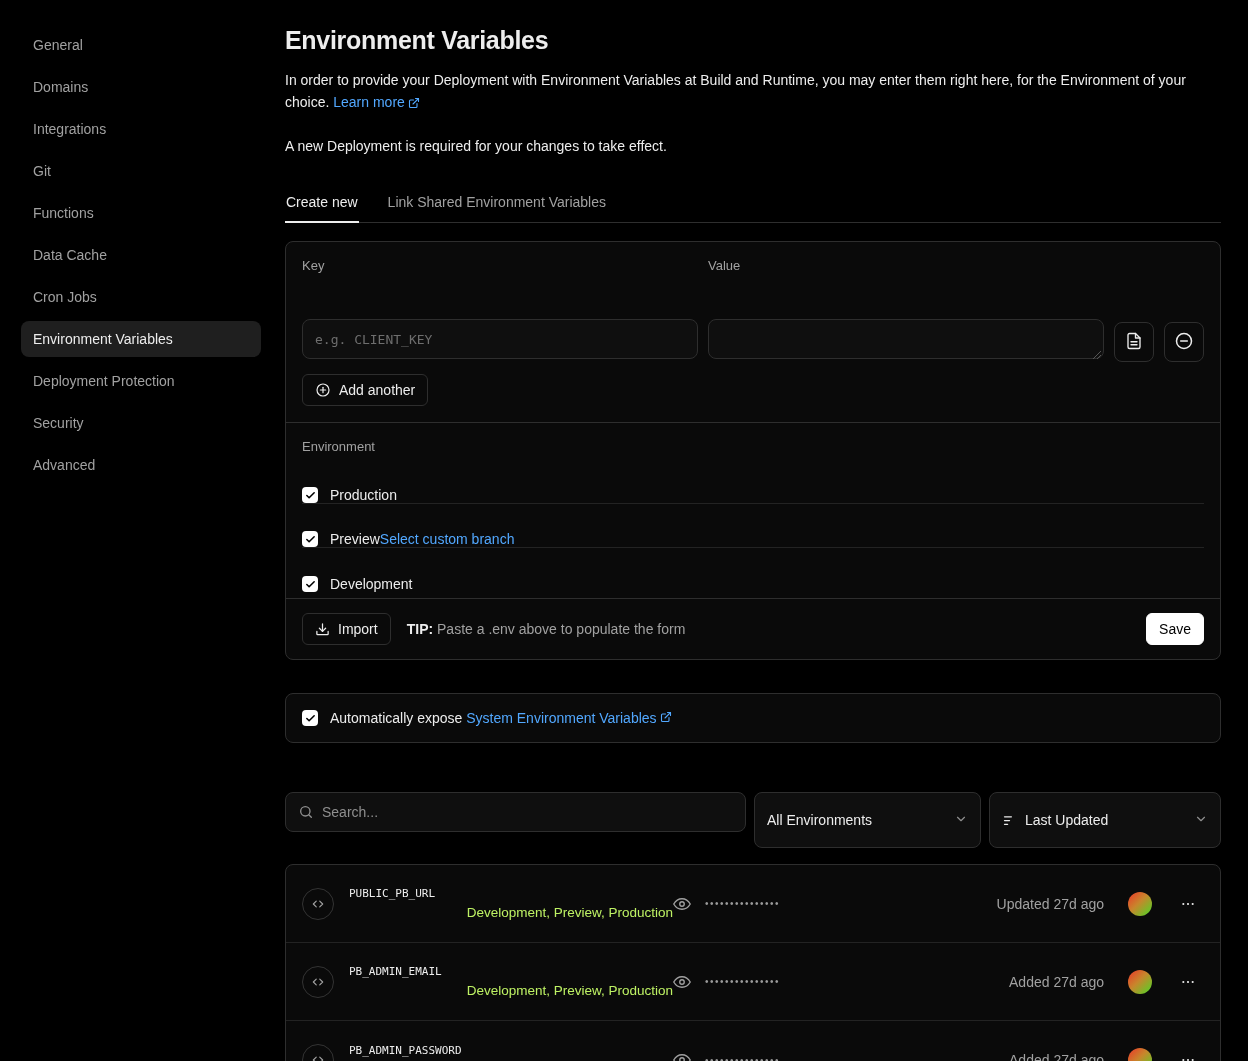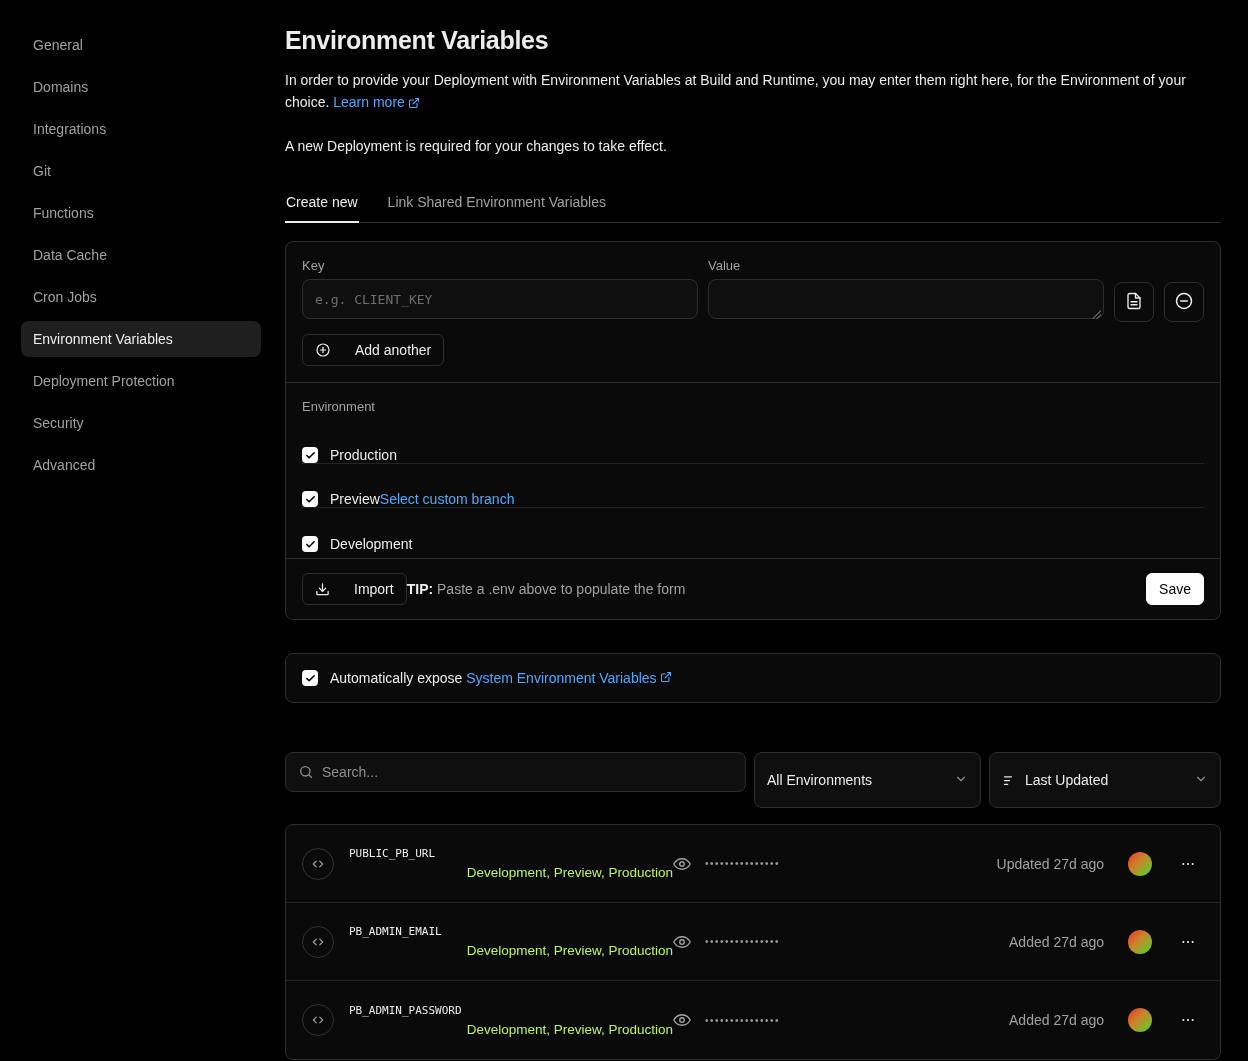--- a/index.html
+++ b/index.html
@@ -25,50 +25,50 @@
   .tabs { display:flex; gap:28px; margin-top:30px; border-bottom:1px solid #2e2e2e; }
   .tab { padding:10px 1px 12px; color:#a1a1a1; cursor:pointer; position:relative; }
   .tab.active { color:#ededed; }
   .tab.active:after { content:""; position:absolute; left:0; right:0; bottom:-1px; height:2px; background:#ededed; }
 
   
   .card { border:1px solid #2e2e2e; border-radius:8px; background:#0a0a0a; }
   .form-card { margin-top:18px; }
   .form-section { padding:16px; }
   .kv-row { display:flex; gap:10px; }
-  .kv-col { flex:1; display:flex; flex-direction:column; }
+  .kv-col { flex:1; display:flex; flex-direction:column;gap:40px; }
   .field-label { font-size:13px; color:#a1a1a1; margin-bottom:6px; }
   .text-input, .value-area { height:40px; background:#0f0f0f; border:1px solid #2e2e2e;
     border-radius:8px; color:#ededed; padding:0 12px; font-size:14px; outline:none; width:100%; }
   .text-input.mono::placeholder { font-family:"DejaVu Sans Mono", monospace; color:#6e6e6e; font-size:13px; }
   .value-wrap { position:relative; }
   .value-area { resize:none; padding-top:10px; font-family:"DejaVu Sans Mono", monospace; }
   .resize-grip { position:absolute; right:3px; bottom:3px; width:10px; height:10px; pointer-events:none;
     background:linear-gradient(135deg, transparent 0 55%, #555 55% 62%, transparent 62% 75%, #555 75% 82%, transparent 82%); }
   .icon-btn { width:40px; height:40px; flex:0 0 40px; border:1px solid #2e2e2e; background:#0a0a0a;
     border-radius:8px; display:flex; align-items:center; justify-content:center; color:#ededed;
     cursor:pointer; align-self:flex-end; }
   .icon-btn + .icon-btn { margin-left:0; }
-  .btn { display:inline-flex; align-items:center; gap:24px; height:32px; padding:0 12px;
+  .btn { display:inline-flex; align-items:center; gap:8px; height:32px; padding:0 12px;
     border:1px solid #2e2e2e; border-radius:6px; background:#0a0a0a; color:#ededed;
     font-size:14px; cursor:pointer; }
   .add-another { margin-top:12px; }
   .section-divider { border-top:1px solid #2e2e2e; }
 
   .env-section { padding:16px 16px 6px; }
   .env-label { font-size:13px; color:#a1a1a1; margin-bottom:6px; }
   .check-row { display:flex; align-items:flex-end; height:44px; border-bottom:1px solid #232323; }
   .check-row:last-child { border-bottom:none; }
   .checkbox { width:16px; height:16px; border-radius:4px; background:#fff; display:flex;
     align-items:center; justify-content:center; margin-right:12px; cursor:pointer; flex:0 0 16px; }
   .checkbox svg { display:block; }
   .branch-link { }
 
   .form-footer { display:flex; align-items:center; padding:14px 16px; }
-  .tip { color:#a1a1a1; }
+  .tip { margin-left:16px; color:#a1a1a1; }
   .tip b { color:#ededed; font-weight:700; }
   .save-btn { margin-left:auto; height:32px; padding:0 12px; background:#fff; color:#000;
     border:1px solid #fff; border-radius:6px; font-size:14px; font-weight:500; cursor:pointer; }
 
   .expose-card { margin-top:33px; height:50px; display:flex; align-items:center; padding:8px 16px; }
 
   
   .filter-row { display:flex; gap:8px; margin-top:49px; }
   .search-box { flex:1; height:40px; background:#0f0f0f; border:1px solid #2e2e2e; border-radius:8px;
     display:flex; align-items:center; padding:0 12px; color:#8f8f8f; }

